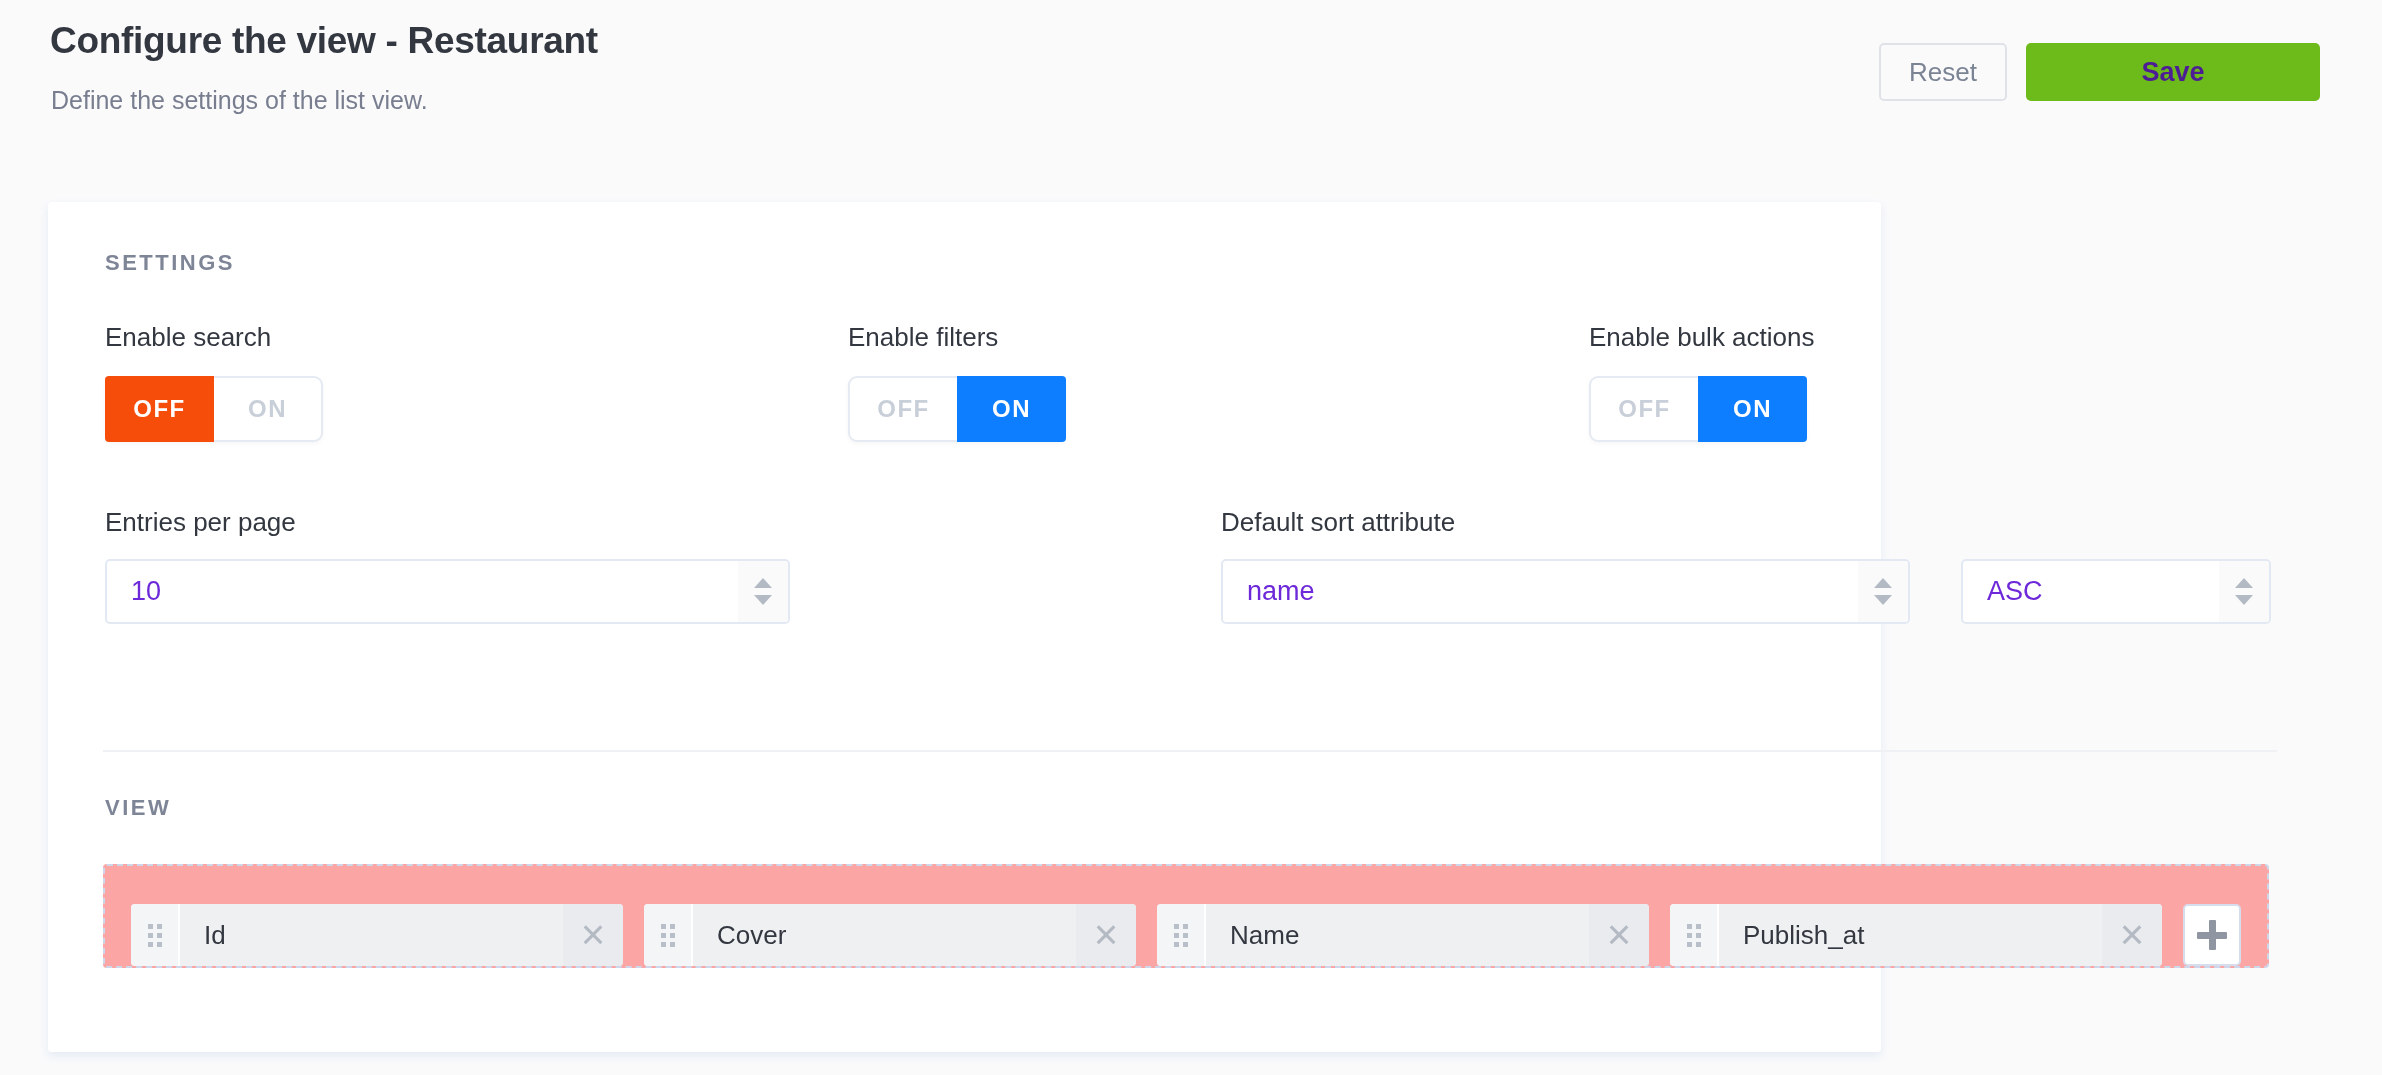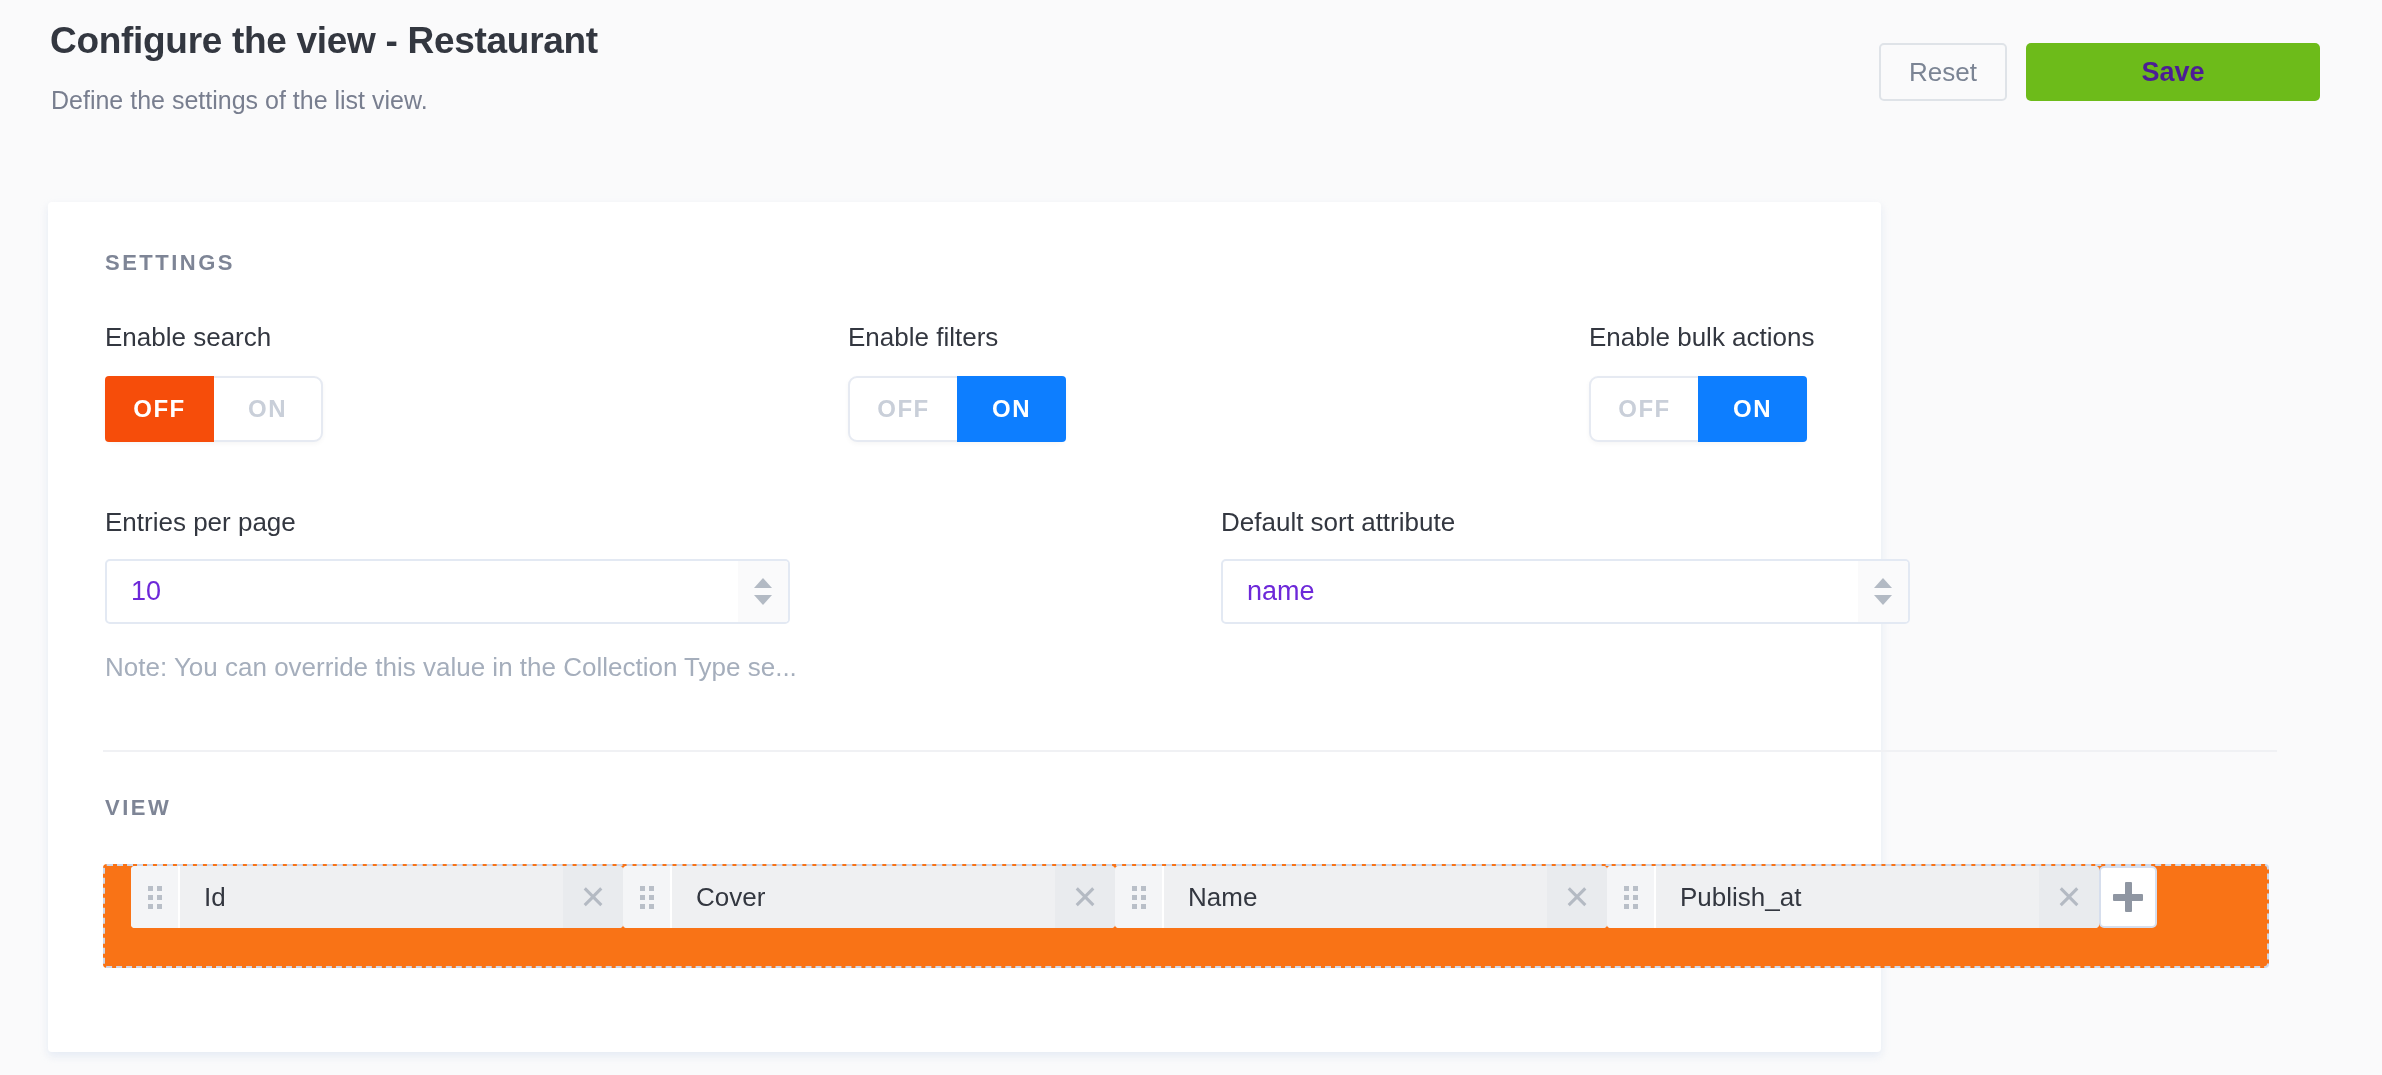--- a/index.html
+++ b/index.html
@@ -101,22 +101,22 @@
   }
 
   .divider {
     position:absolute; left:55px; top:548px; width:2174px; height:2px;
     background:#f0f1f4;
   }
 
   
   .fields-container {
     position:absolute; left:55px; top:662px; width:2166px; height:104px;
-    border:2px dashed #cdd7e9; border-radius:4px; background:#f97316;
-    display:flex; align-items:flex-start; padding:0 26px; 
+    border:2px dashed #cdd7e9; border-radius:4px; background:#fca5a5;
+    display:flex; align-items:flex-end; padding:0 26px; gap:21px;
   }
   .pill {
     width:492px; height:62px; flex:none;
     background:#eff0f2; border-radius:4px;
     display:flex; align-items:stretch; overflow:hidden;
   }
   .pill .handle {
     width:49px; flex:none; background:#f4f5f7; border-right:2px solid #ffffff;
     display:flex; align-items:center; justify-content:center; cursor:grab;
   }
@@ -189,22 +189,28 @@
       <i class="arr-down"></i>
     </span>
   </div>
   <div class="select" id="select-sort-attr">
     <span class="val">name</span>
     <span class="spin">
       <i class="arr-up"></i>
       <i class="arr-down"></i>
     </span>
   </div>
-
-  <div class="note">Note: You can override this value in the Collection Type se...</div>
+  <div class="select" id="select-sort-order">
+    <span class="val">ASC</span>
+    <span class="spin">
+      <i class="arr-up"></i>
+      <i class="arr-down"></i>
+    </span>
+  </div>
+
 
   <div class="divider"></div>
 
   <div class="section-title" id="view-title">VIEW</div>
 
   <div class="fields-container">
 
     <div class="pill">
       <span class="handle">
           <span class="dots"></span>

